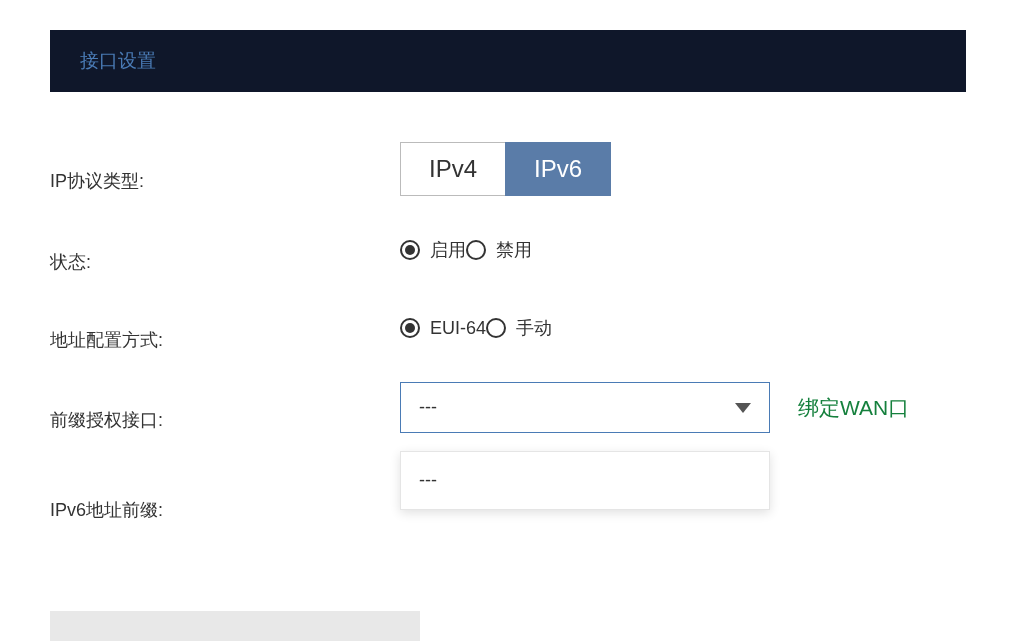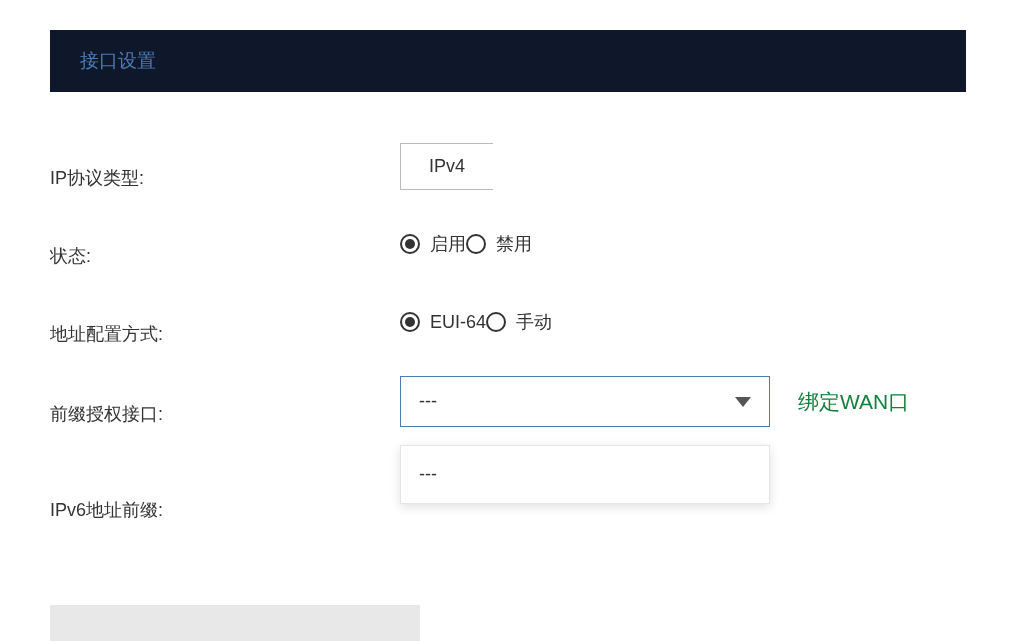--- a/index.html
+++ b/index.html
@@ -42,21 +42,21 @@
       align-items: center;
     }
     .btn-group {
       display: flex;
     }
     .btn-toggle {
       border: 1px solid #bbb;
       background: #fff;
       color: #333;
       padding: 12px 28px;
-      font-size: 18px;
+      font-size: 24px;
       cursor: pointer;
       font-family: inherit;
     }
     .btn-toggle.active {
       background: #5a7ca8;
       color: #fff;
       border-color: #5a7ca8;
     }
     .btn-toggle:first-child {
       border-right: none;
@@ -146,20 +146,21 @@
 
 <div class="section-header">
   <span>接口设置</span>
 </div>
 
 <div class="form-row">
   <div class="form-label">IP协议类型:</div>
   <div class="form-control">
     <div class="btn-group">
       <button class="btn-toggle">IPv4</button>
+      <button class="btn-toggle active">IPv6</button>
     </div>
   </div>
 </div>
 
 <div class="form-row">
   <div class="form-label">状态:</div>
   <div class="form-control">
     <div class="radio-group">
       <div class="radio-item">
         <span class="radio-circle checked"></span>

